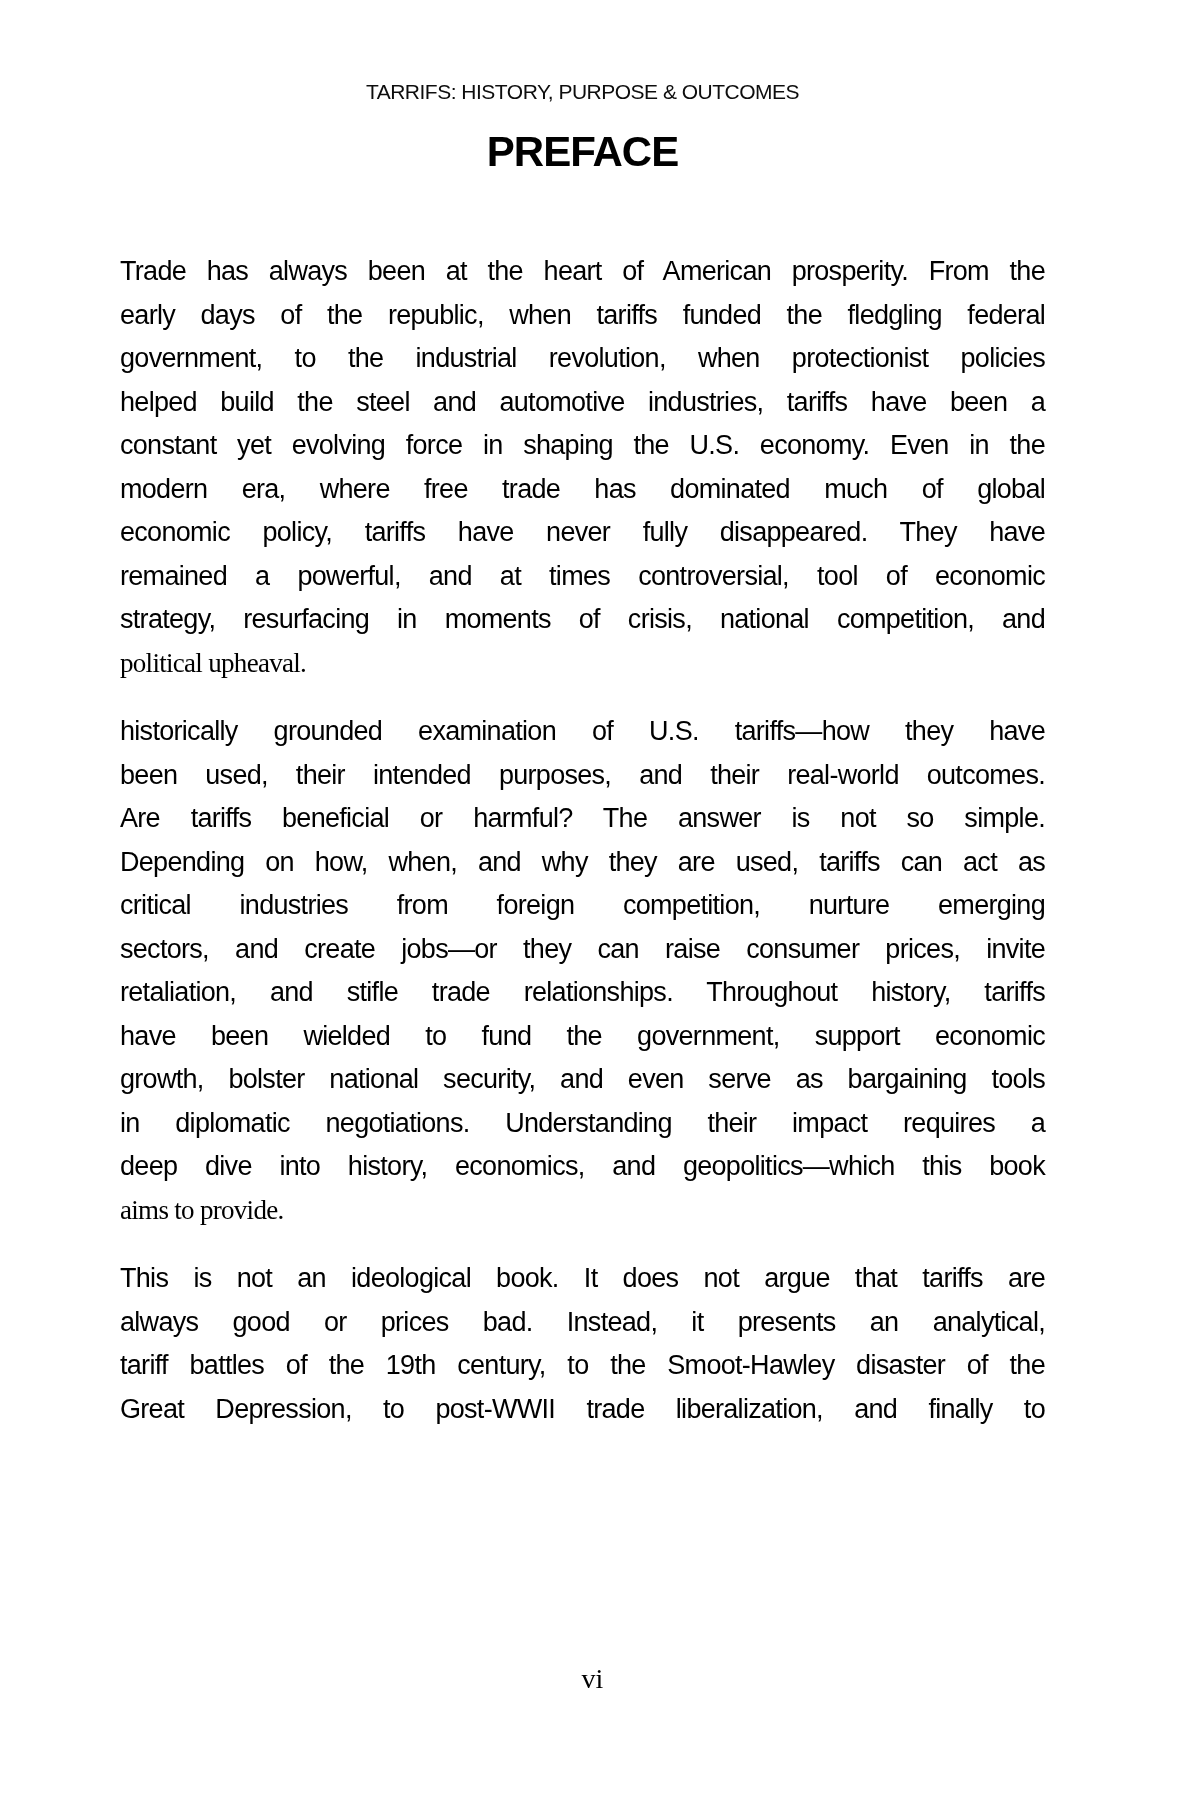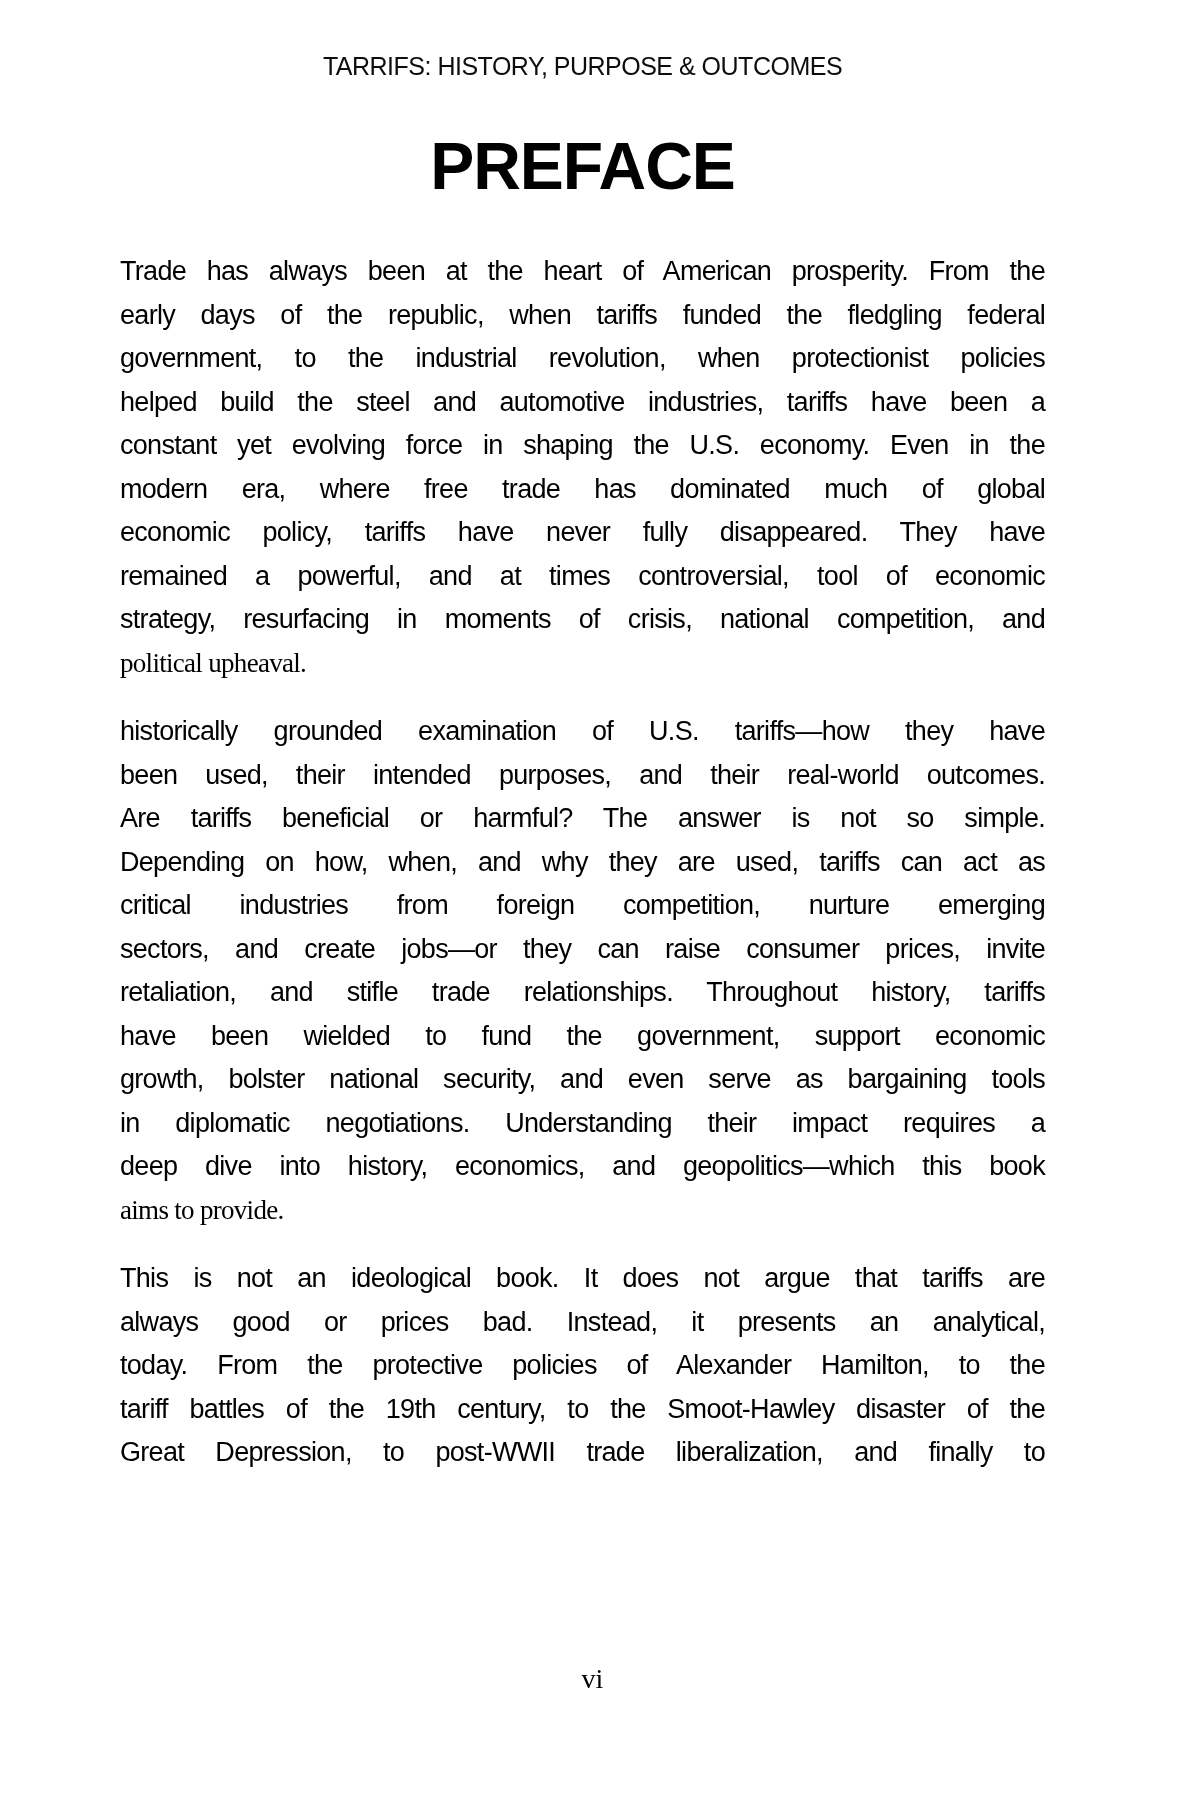--- a/index.html
+++ b/index.html
@@ -15,36 +15,36 @@
     overflow: hidden;
   }
   .page {
     position: relative;
     width: 1200px;
     height: 1800px;
     background: #ffffff;
   }
   .running-header {
     position: absolute;
-    top: 52px;
+    top: 80px;
     left: 120px;
     width: 925px;
     text-align: center;
-    font-size: 25px;
+    font-size: 21px;
     letter-spacing: -0.5px;
     color: #0d0d0d;
     white-space: nowrap;
   }
   .chapter-heading {
     position: absolute;
     top: 128px;
     left: 120px;
     width: 925px;
     text-align: center;
-    font-size: 66px;
+    font-size: 42px;
     font-weight: bold;
     letter-spacing: -1px;
     color: #000000;
   }
   .body-text {
     position: absolute;
     top: 250px;
     left: 120px;
     width: 925px;
     font-size: 27px;
@@ -107,21 +107,20 @@
         <div class="line">retaliation, and stifle trade relationships. Throughout history, tariffs</div>
         <div class="line">have been wielded to fund the government, support economic</div>
         <div class="line">growth, bolster national security, and even serve as bargaining tools</div>
         <div class="line">in diplomatic negotiations. Understanding their impact requires a</div>
         <div class="line">deep dive into history, economics, and geopolitics—which this book</div>
         <div class="line last">aims to provide.</div>
       </div>
       <div class="para">
         <div class="line">This is not an ideological book. It does not argue that tariffs are</div>
         <div class="line">always good or prices bad. Instead, it presents an analytical,</div>
-        <div class="line">today. From the protective policies of Alexander Hamilton, to the</div>
         <div class="line">tariff battles of the 19th century, to the Smoot-Hawley disaster of the</div>
         <div class="line">Great Depression, to post-WWII trade liberalization, and finally to</div>
       </div>
     </div>
 
   <div class="page-number">vi</div>
 
 </div>
 
 </body></html>

